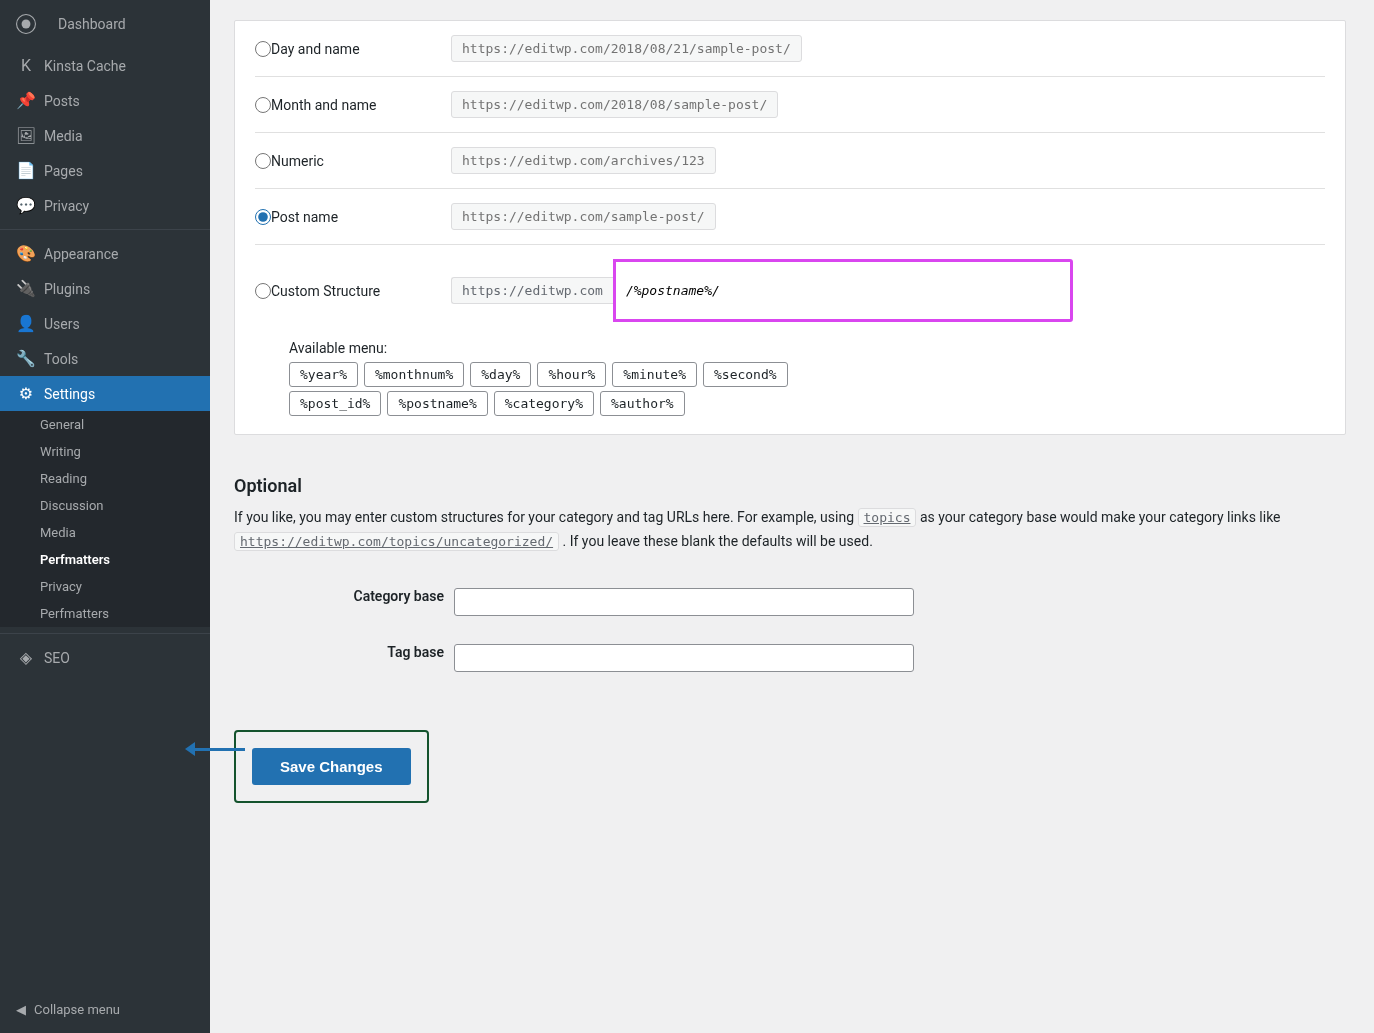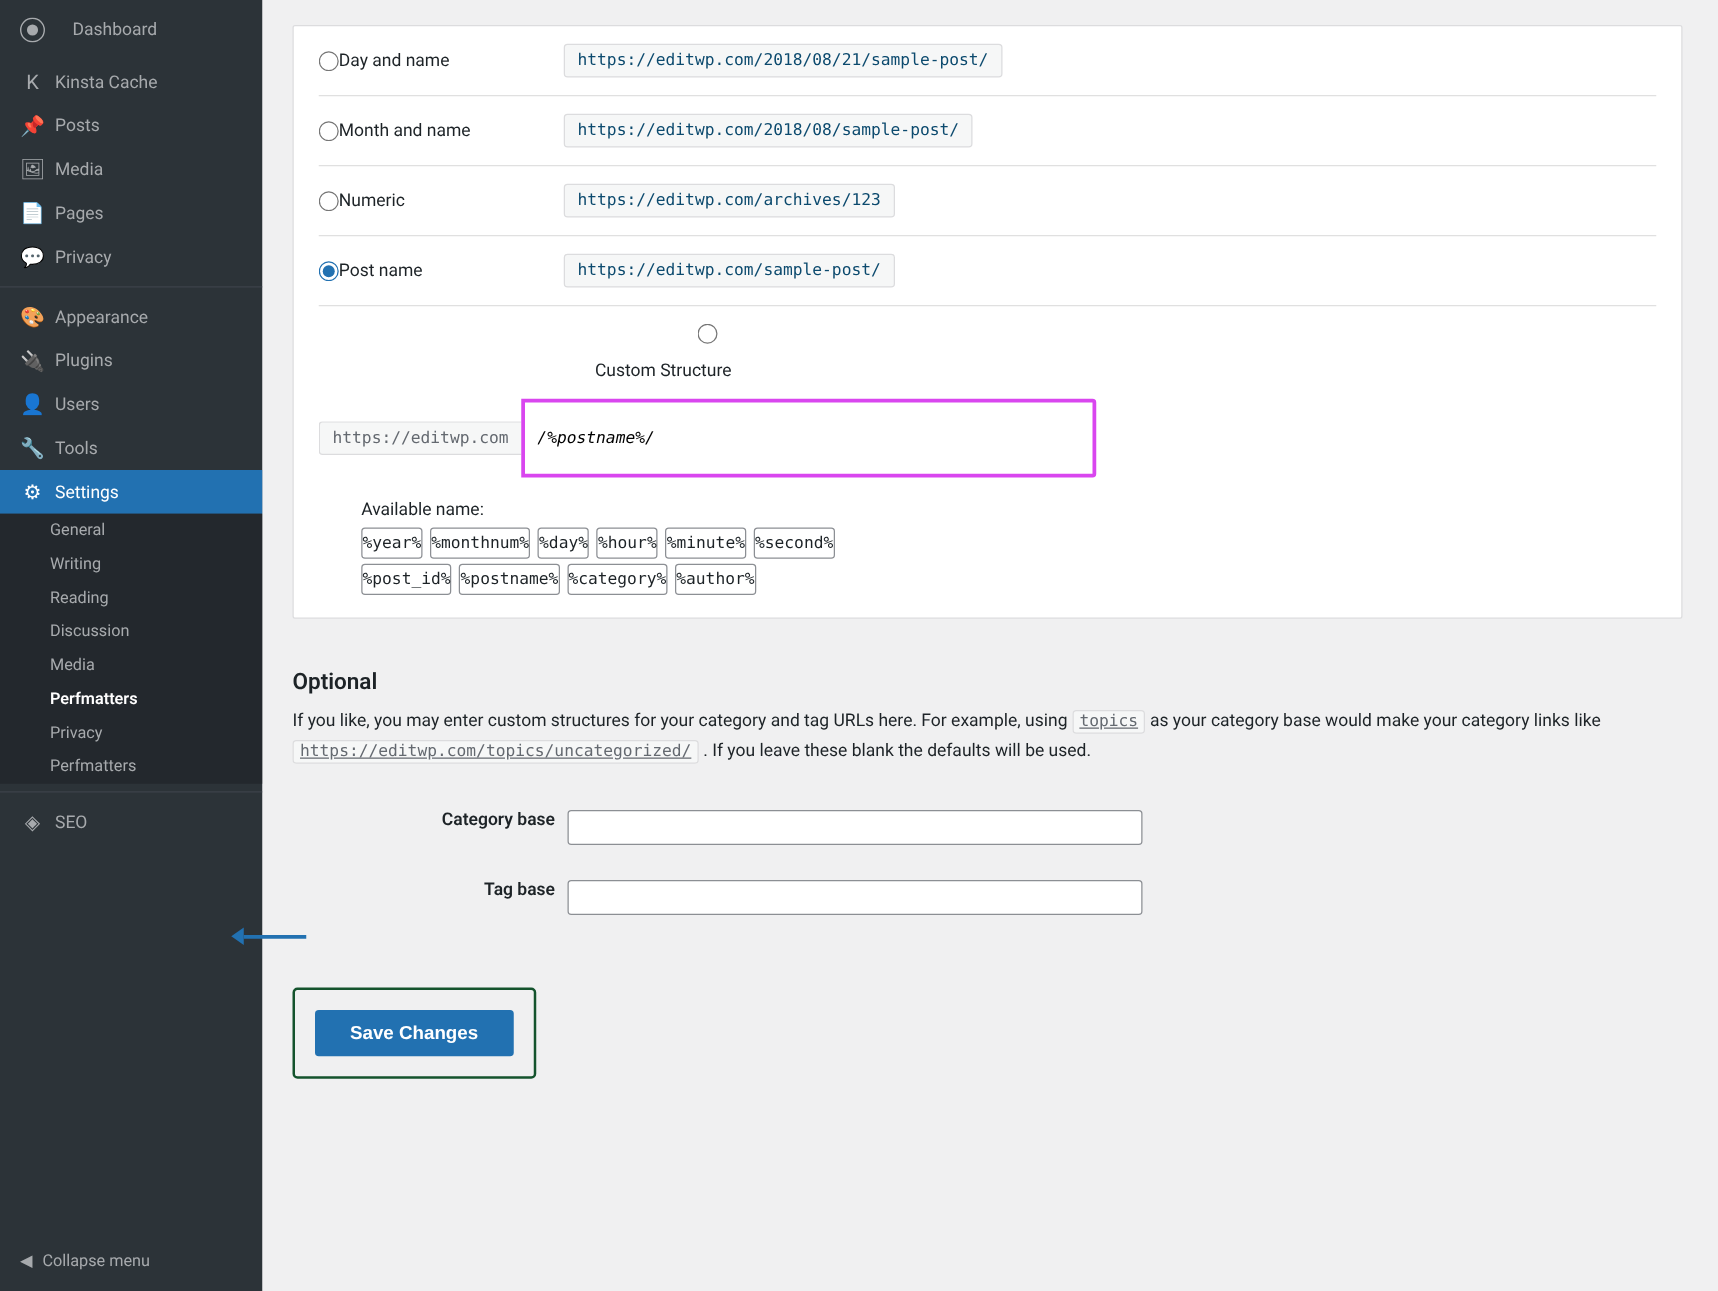--- a/index.html
+++ b/index.html
@@ -85,21 +85,21 @@
     .permalink-option input[type="radio"] {
       width: 16px;
       height: 16px;
       cursor: pointer;
       accent-color: #2271b1;
       flex-shrink: 0;
     }
     .url-example {
       background: #f6f7f7;
       border: 1px solid #dcdcde;
-      color: #0c4a6e;
+      color: #737373;
       padding: 5px 10px;
       border-radius: 3px;
       font-size: 13px;
       font-family: monospace;
       display: inline-block;
     }
     .custom-structure-row {
       display: flex;
       align-items: center;
       gap: 0;
@@ -132,21 +132,21 @@
     }
     .tags-row {
       display: flex;
       flex-wrap: wrap;
       gap: 6px;
       margin-bottom: 4px;
     }
     .tag-btn {
       border: 1px solid #8c8f94;
       background: #fff;
-      padding: 4px 0;
+      padding: 4px 10px;
       border-radius: 3px;
       font-size: 13px;
       color: #1d2327;
       cursor: pointer;
       font-family: monospace;
     }
 
     .section-title {
       font-size: 18px;
       font-weight: 600;
@@ -347,30 +347,30 @@
         <span class="url-example">https://editwp.com/archives/123</span>
       </div>
 
       <div class="permalink-option">
         <input type="radio" name="permalink" id="post-name" checked="" style="">
         <label for="post-name">Post name</label>
         <span class="url-example">https://editwp.com/sample-post/</span>
       </div>
 
       <div class="permalink-option" style="flex-direction: column; align-items: flex-start; gap: 8px;">
-        <div style="display:flex; align-items:center; gap:14px;flex-direction:column;">
+        <div style="display:flex; align-items:center; gap:0;">
           <input type="radio" name="permalink" id="custom-structure" style="">
           <label for="custom-structure">Custom Structure</label>
           <div class="custom-structure-row">
             <span class="url-prefix">https://editwp.com</span>
             <input type="text" class="custom-structure-input" value="/%postname%/" style="">
           </div>
         </div>
         <div style="padding-left: 34px;">
-          <div class="available-tags-label">Available name:</div>
+          <div class="available-tags-label">Available menu:</div>
           <div class="tags-row">
             <button class="tag-btn">%year%</button>
             <button class="tag-btn">%monthnum%</button>
             <button class="tag-btn">%day%</button>
             <button class="tag-btn">%hour%</button>
             <button class="tag-btn">%minute%</button>
             <button class="tag-btn">%second%</button>
           </div>
           <div class="tags-row">
             <button class="tag-btn">%post_id%</button>

